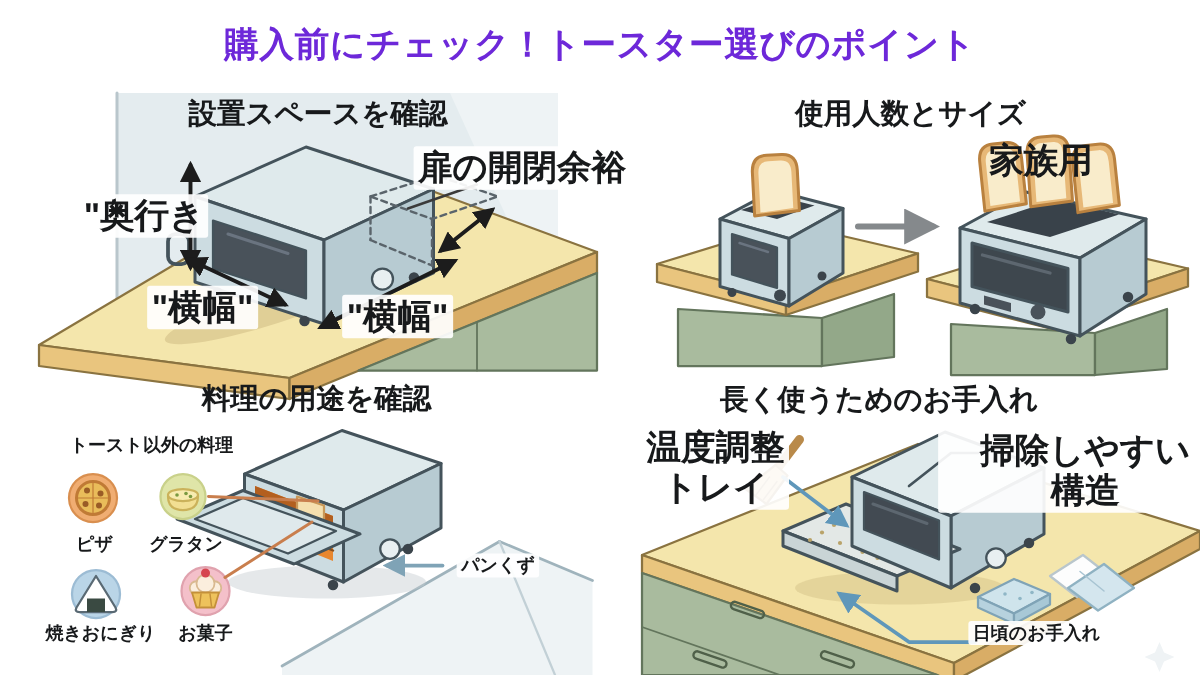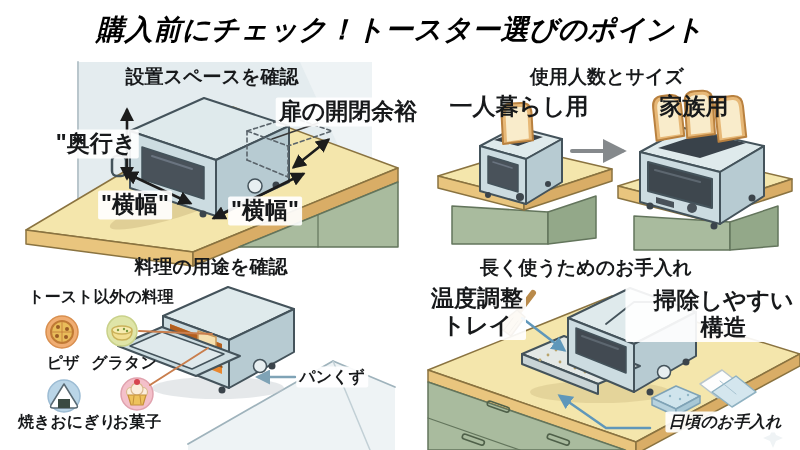--- a/index.html
+++ b/index.html
@@ -2,24 +2,24 @@
 <html><head>
 <meta charset="utf-8">
 <style>
   html,body{margin:0;padding:0;background:#fff;}
   .stage{position:relative;width:800px;height:450px;background:#ffffff;overflow:hidden;
          font-family:"Liberation Sans","DejaVu Sans",sans-serif;}
   svg{position:absolute;left:0;top:0;}
   .lbl{position:absolute;transform:translate(-50%,-50%);font-weight:700;color:#17191b;
        white-space:nowrap;text-align:center;line-height:1.18;}
   .lbl.bg{background:rgba(255,255,255,.92);padding:1px 3px;border-radius:2px;}
-  .title{font-size:28px;letter-spacing:.5px;color:#000000;font-style:italic;}
+  .title{font-size:23px;letter-spacing:.5px;color:#6d28d9;}
   .h2{font-size:19px;padding-left:12px;}
   .s17{font-size:23px;}
-  .s16{font-size:16px;}
+  .s16{font-size:12px;}
 </style>
 </head>
 <body>
 
 <div class="stage">
 
 <svg width="800" height="450" viewBox="0 0 800 450">
   <defs>
     <marker id="ah-dark" viewBox="0 0 10 10" refX="8" refY="5" markerWidth="5.5" markerHeight="5.5" orient="auto-start-reverse">
       <path d="M0,0 L10,5 L0,10 z" fill="#1c1c1c"></path>
@@ -278,35 +278,34 @@
 
 <div class="lbl title" style="left:400px;top:30px;">購入前にチェック！トースター選びのポイント</div>
 
 <div class="lbl h2" style="left:206px;top:77px;">設置スペースを確認</div>
 <div class="lbl s17 bg" style="left:96px;top:144px;">"奥行き</div>
 <div class="lbl s17 bg" style="left:348px;top:112px;">扉の開閉余裕</div>
 <div class="lbl s17 bg" style="left:135px;top:205px;">"横幅"</div>
 <div class="lbl s17 bg" style="left:265px;top:211px;">"横幅"</div>
 
 <div class="lbl h2" style="left:601px;top:77px;">使用人数とサイズ</div>
-<div class="lbl s17" style="left:519px;top:107px;">一人暮らし用</div>
 <div class="lbl s17" style="left:694px;top:107px;">家族用</div>
 
 <div class="lbl h2" style="left:205px;top:267px;">料理の用途を確認</div>
 <div class="lbl s16" style="left:101px;top:297px;">トースト以外の料理</div>
 <div class="lbl s16" style="left:63px;top:363px;">ピザ</div>
 <div class="lbl s16" style="left:124px;top:363px;">グラタン</div>
 <div class="lbl s16" style="left:67px;top:422px;">焼きおにぎり</div>
 <div class="lbl s16" style="left:137px;top:422px;">お菓子</div>
 <div class="lbl s16 bg" style="left:332px;top:377px;">パンくず</div>
 
 <div class="lbl h2" style="left:580px;top:268px;">長く使うためのお手入れ</div>
 <div class="lbl s17 bg" style="left:477px;top:312px;">
   <div>温度調整</div>
   <div>トレイ</div>
 </div>
 <div class="lbl s17 bg" style="left:711px;top:314px;padding-left:28px;">
   <div>掃除しやすい</div>
   <div>構造</div>
 </div>
-<div class="lbl s16 bg" style="left:725px;top:422px;font-style:italic;">日頃のお手入れ</div>
+<div class="lbl s16 bg" style="left:691px;top:422px;">日頃のお手入れ</div>
 
 </div>
 
 </body></html>

